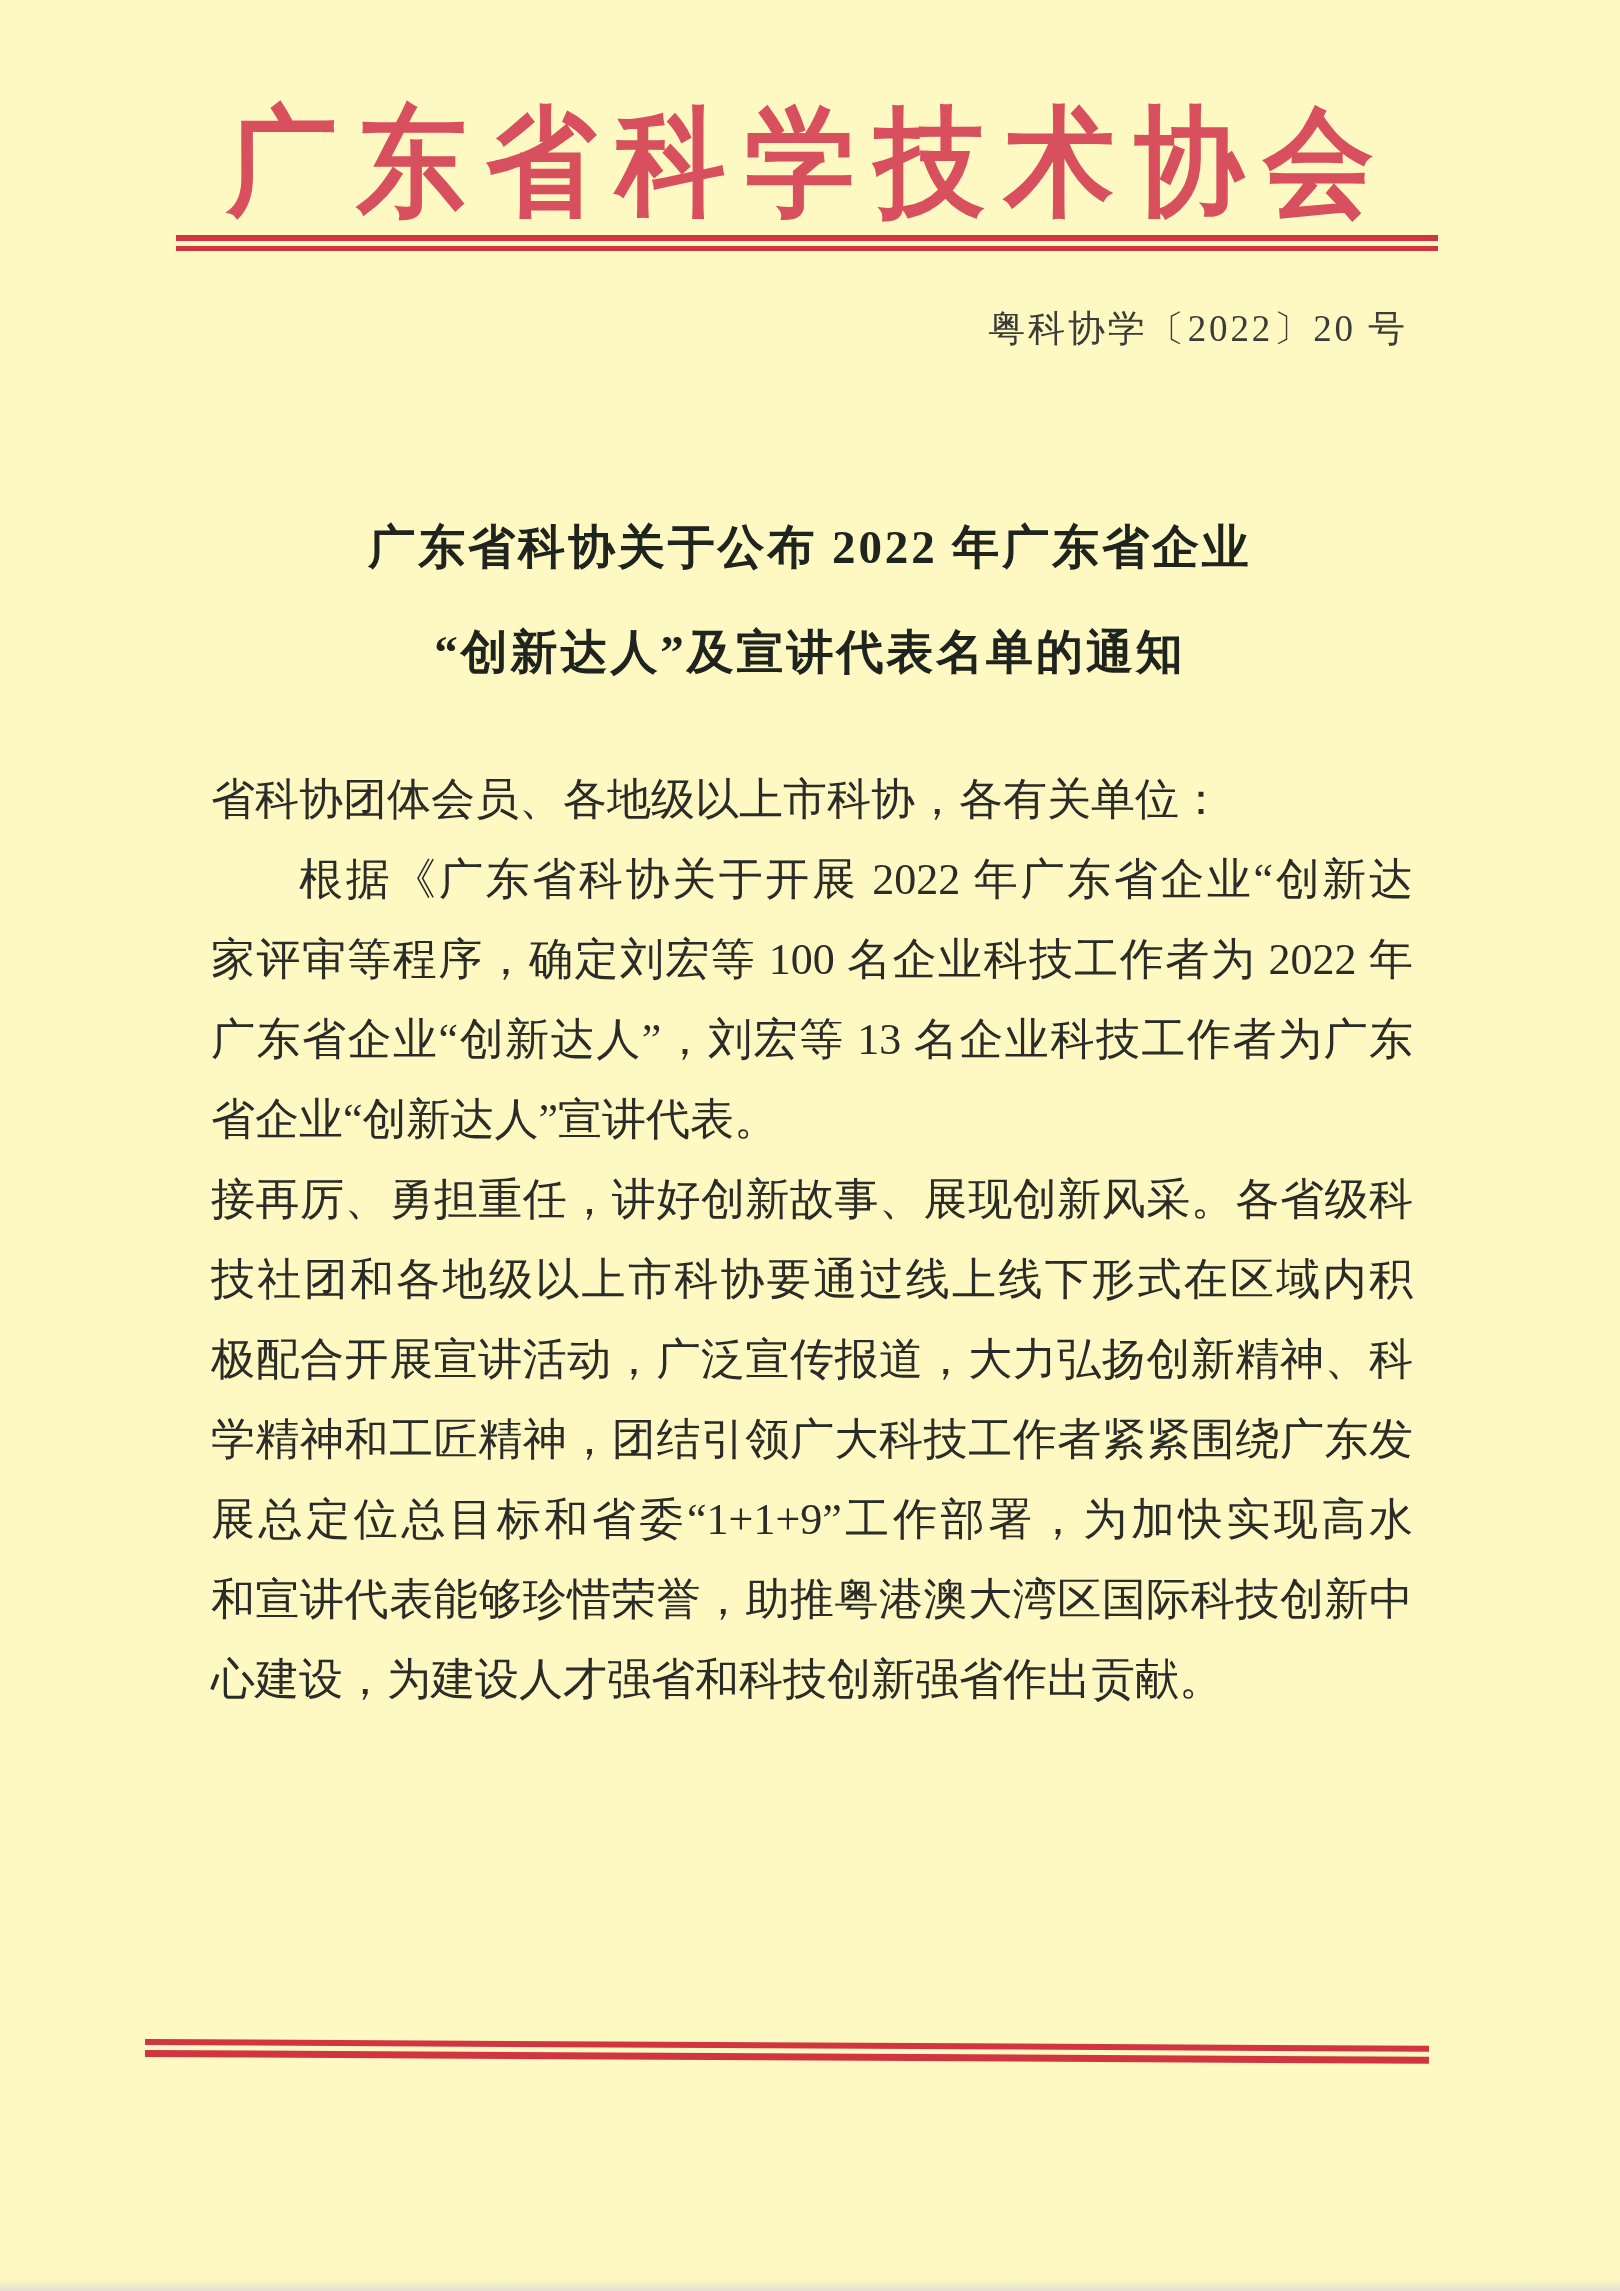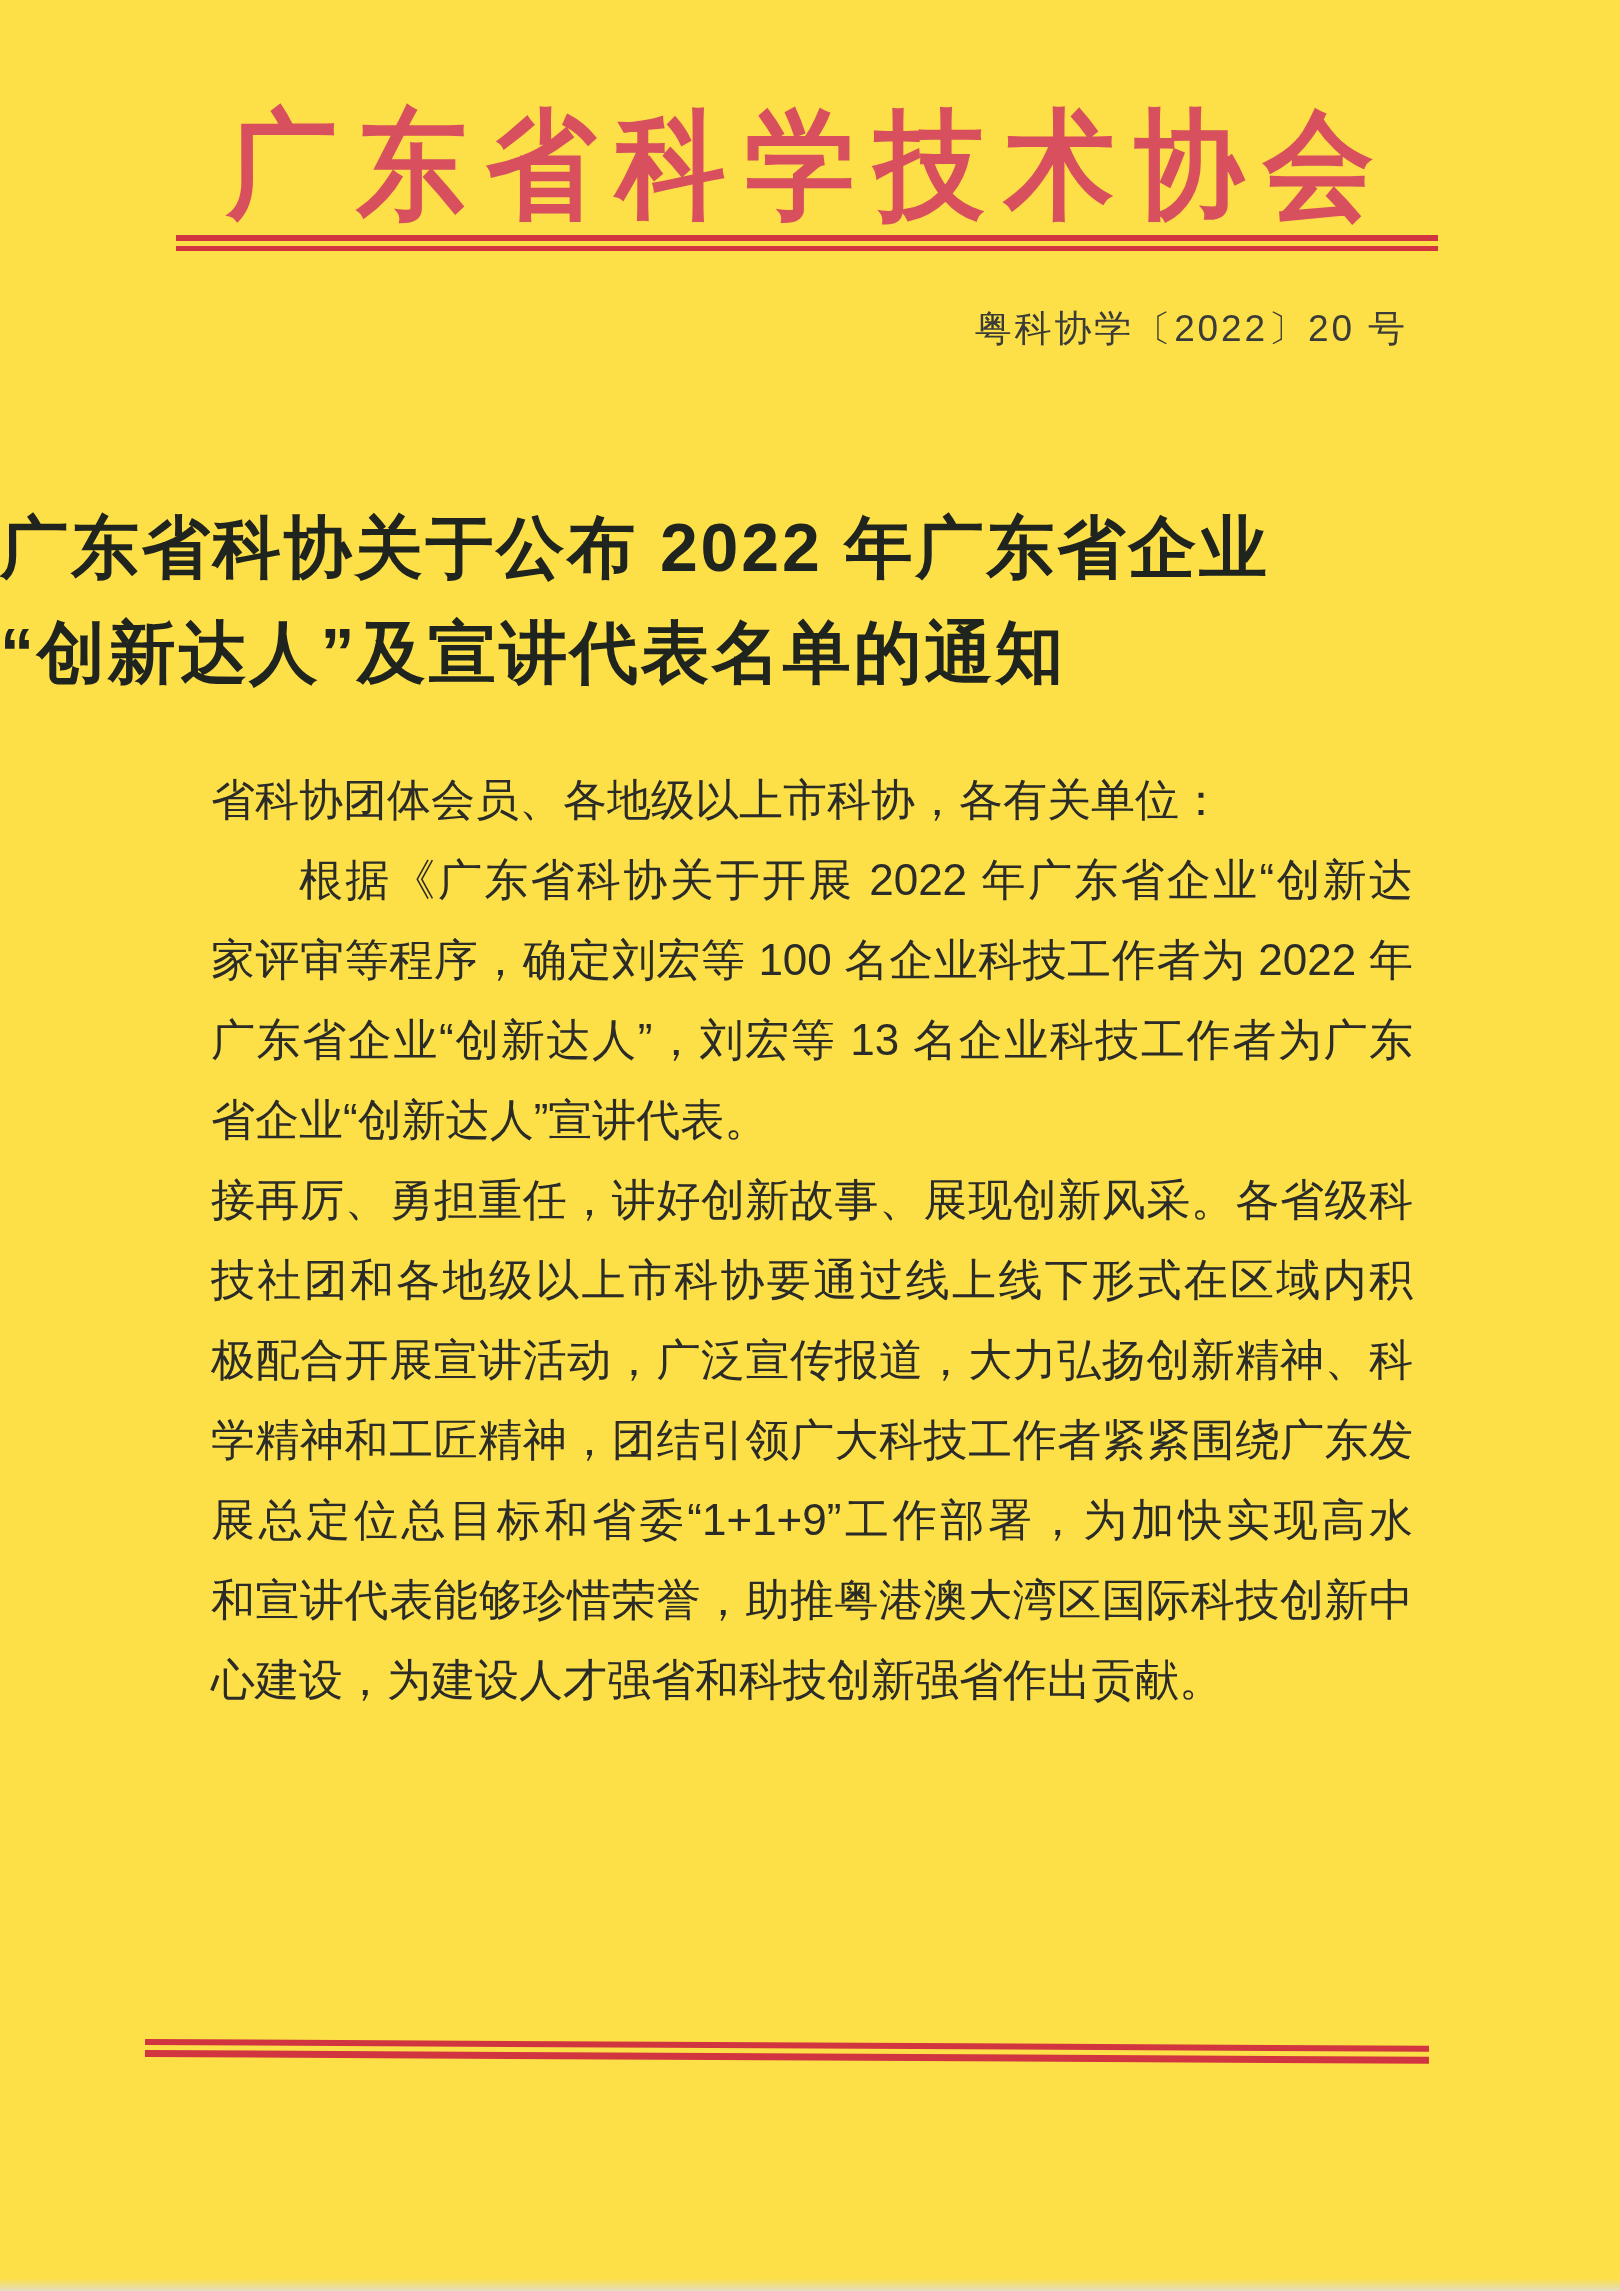--- a/index.html
+++ b/index.html
@@ -4,23 +4,23 @@
 <style>
   html, body {
     margin: 0;
     padding: 0;
     background: #ffffff;
   }
   .page {
     position: relative;
     width: 1620px;
     height: 2292px;
-    background: #fde047;
+    background: #fef9c3;
     overflow: hidden;
-    font-family: Liberation Sans, sans-serif;
+    font-family: Liberation Serif, serif;
   }
 
   
   .org-name {
     position: absolute;
     top: 90px;
     left: 0;
     width: 100%;
     text-align: center;
     font-size: 110px;
@@ -58,22 +58,22 @@
     letter-spacing: 2.9px;
     white-space: nowrap;
   }
 
   
   .doc-title {
     position: absolute;
     top: 495px;
     left: 0;
     width: 100%;
-    text-align: left;
-    font-size: 68px;
+    text-align: center;
+    font-size: 47px;
     line-height: 105px;
     font-weight: 700;
     color: #20241f;
     letter-spacing: 2.9px;
   }
 
   
   .doc-body {
     position: absolute;
     top: 760px;

